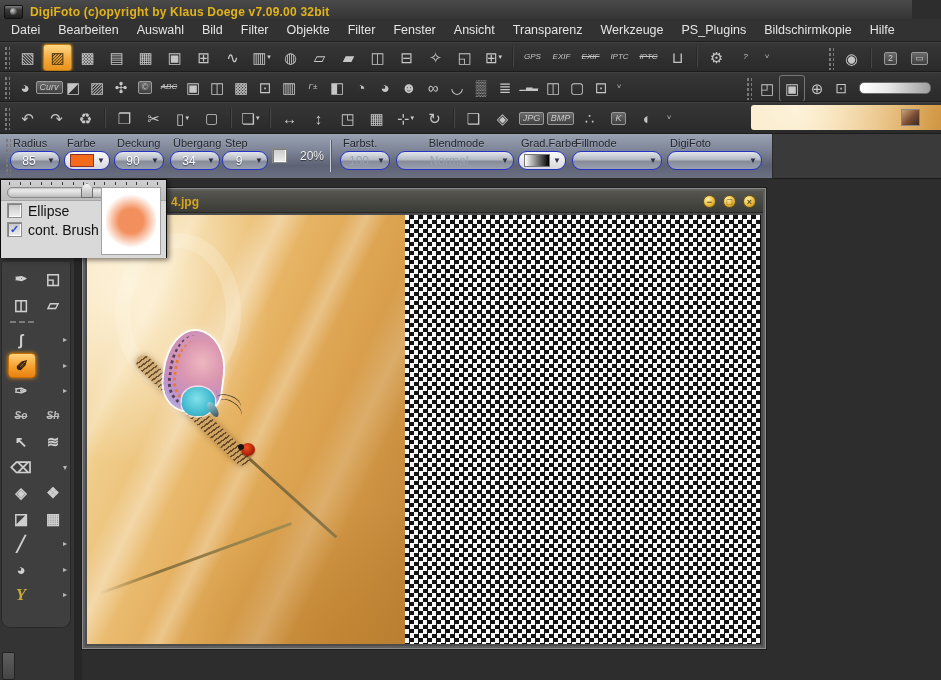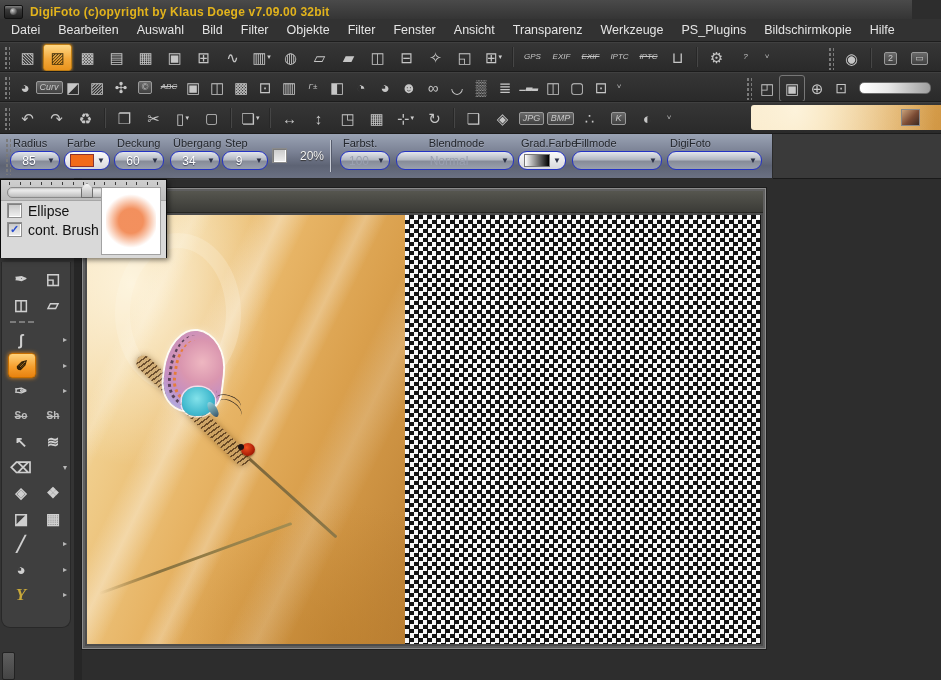--- a/index.html
+++ b/index.html
@@ -79,21 +79,21 @@
   .divider{position:absolute;left:74px;top:178px;width:8px;height:502px;background:#262626;}
   .resize-tab{position:absolute;left:2px;top:652px;width:11px;height:26px;background:linear-gradient(#5e5e5e,#444);border:1px solid #222;border-radius:2px;}
   
   .left-panel{position:absolute;left:1px;top:262px;width:70px;height:366px;background:#3f3f3f;
     border:1px solid #282828;border-top:none;border-radius:0 0 9px 9px;box-sizing:border-box;padding-top:4px;}
   .lrow{height:25.5px;display:flex;align-items:center;position:relative;}
   .cell{width:26px;height:23px;margin-left:6px;display:flex;align-items:center;justify-content:center;
     color:#cfcfcf;font-size:15px;border-radius:4px;}
   .cell .g{line-height:1;}
   .cell:has(.g:empty){visibility:hidden;}
-  .cell.txt{font-size:10px;color:#bdbdbd;text-decoration:line-through;}
+  .cell.txt{font-size:10px;font-style:italic;color:#bdbdbd;text-decoration:line-through;}
   .cell.gold{color:#c9a93a;font-family:"Liberation Serif",serif;font-style:italic;font-size:17px;font-weight:bold;}
   .cell.active{background:linear-gradient(#ffd27a,#f59f2e 55%,#e8820f);border:1px solid #c86f00;color:#2e1e04;
     box-shadow:0 0 4px rgba(255,150,20,.9);}
   .lcaret{position:absolute;right:3px;color:#b9b9b9;font-size:8px;}
   .lcaret:empty{display:none;}
   .lrow.seprow{height:10px;}
   .lrow.seprow::before{content:"";border-top:2px dashed #7b7b7b;width:24px;margin-left:8px;}
   
   .img-window{position:absolute;left:82px;top:188px;width:684px;height:461px;background:#4c4c4c;
     border:1px solid #8c8c8c;outline:1px solid #1d1d1d;box-sizing:border-box;
@@ -526,21 +526,21 @@
     <div class="flabel">Farbe</div>
     <div class="combo swatchbox">
       <span class="swatch" style="background:#f26a1a;"></span>
       <span class="dn">▼</span>
     </div>
   </div>
 
   <div class="field" style="left:114px;width:50px;">
     <div class="flabel">Deckung</div>
     <div class="combo">
-      <span class="val">60</span>
+      <span class="val">90</span>
       <span class="dn">▼</span>
     </div>
   </div>
 
   <div class="field" style="left:170px;width:50px;">
     <div class="flabel">Übergang</div>
     <div class="combo">
       <span class="val">34</span>
       <span class="dn">▼</span>
     </div>
@@ -601,20 +601,21 @@
     </div>
   </div>
 </div>
 
 <div class="left-col"></div>
 <div class="divider"></div>
 <div class="resize-tab"></div>
 
 <div class="img-window">
   <div class="img-title">
+    <span class="t">4.jpg</span>
     <span class="wbtn">−</span>
     <span class="wbtn">□</span>
     <span class="wbtn">×</span>
   </div>
   <div class="img-canvas">
     <div class="photo">
       <div class="bokeh"></div>
       <div class="streak s4"></div>
       <div class="streak s1"></div>
       <div class="streak s2"></div>

